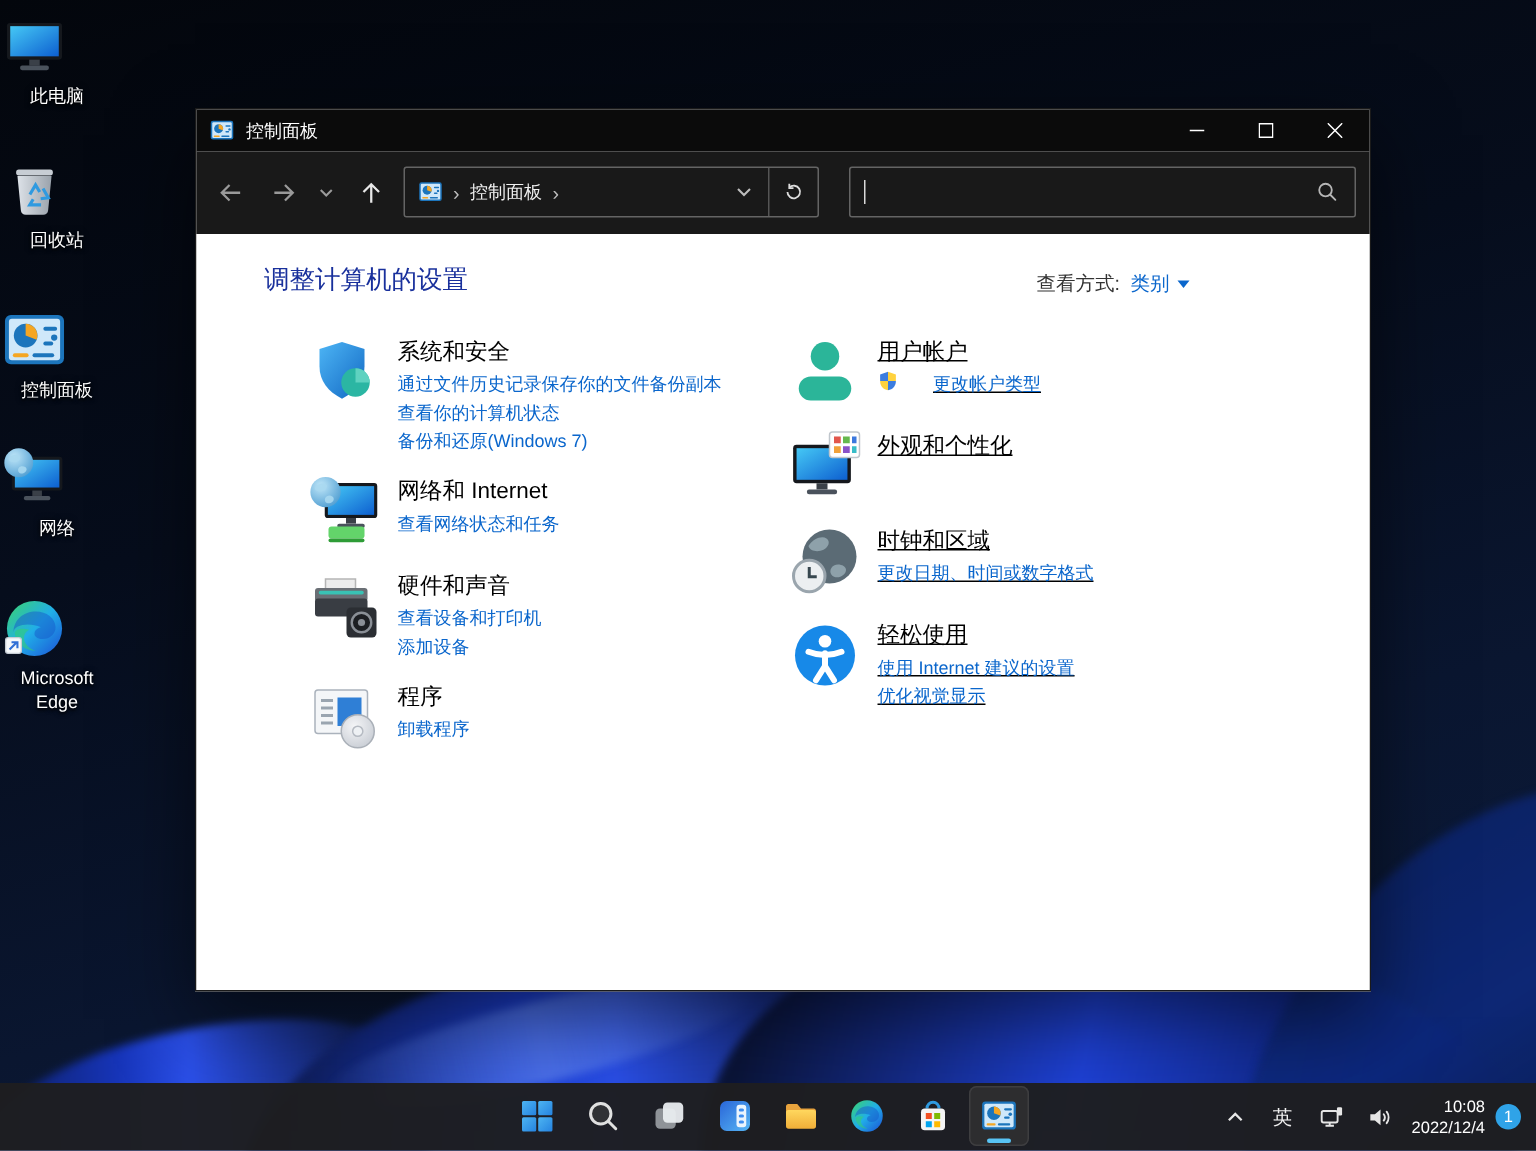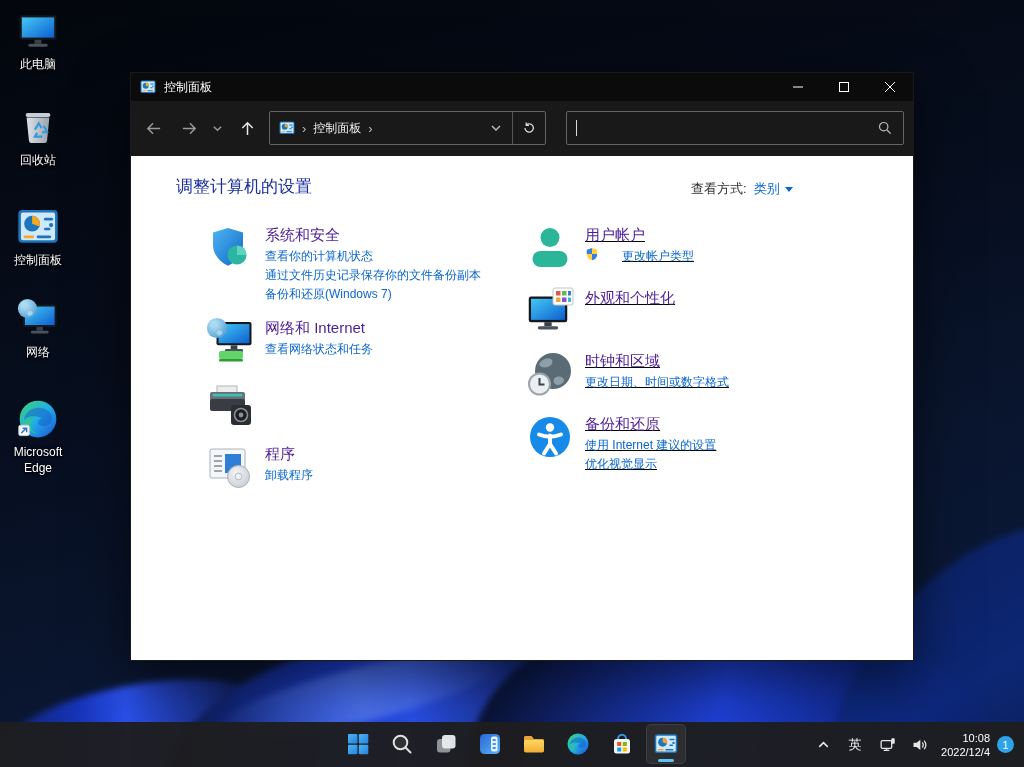--- a/index.html
+++ b/index.html
@@ -17,21 +17,21 @@
   #petal2{left:150px;top:640px;width:470px;height:250px;transform:rotate(-10deg);
     background:linear-gradient(100deg,#0a1438 5%,#1c3fd4 42%,#2a4fe8 55%,#081232 95%);}
   #petal3{left:470px;top:615px;width:540px;height:290px;transform:rotate(7deg);
     background:linear-gradient(95deg,#0a1438 5%,#1e41d6 45%,#0c2070 78%,#060e28 100%);}
   #petal4{left:850px;top:520px;width:400px;height:430px;transform:rotate(28deg);opacity:.85;
     background:linear-gradient(120deg,#0b2060 0%,#0e2a80 35%,#050d24 85%);}
   #petal5{left:210px;top:668px;width:300px;height:54px;transform:rotate(-14deg);opacity:.45;border-radius:50%;
     background:linear-gradient(90deg,rgba(130,170,255,0) 0%,#7fa5ff 50%,rgba(130,170,255,0) 100%);}
   
   .dicon{position:absolute;left:2px;width:72px;z-index:5;display:flex;flex-direction:column;
-    align-items:center;gap:5px;cursor:default;}
+    gap:5px;cursor:default;}
   .dicon svg{width:42px;height:42px;flex:none;}
   .dlabel{color:#fff;font-size:12px;line-height:1.3;text-align:center;
     text-shadow:0 1px 2px rgba(0,0,0,.95),0 0 4px rgba(0,0,0,.8);}
   
   #win{position:absolute;left:130px;top:72px;width:784px;height:589px;z-index:10;
     background:#fff;box-shadow:0 18px 50px rgba(0,0,0,.55);border:1px solid #1a1a1a;box-sizing:border-box;}
   .titlebar{height:28px;background:#0b0b0b;display:flex;align-items:center;}
   .titlebar .app-ic{width:16px;height:16px;margin-left:9px;flex:none;}
   .title-text{color:#ffffff;font-size:12px;margin-left:8px;}
   .win-controls{margin-left:auto;display:flex;height:28px;}
@@ -61,21 +61,21 @@
   .page-heading{position:absolute;left:45px;top:19px;font-size:17px;color:#19309c;}
   .viewby{position:absolute;left:560px;top:24px;font-size:13px;display:flex;align-items:center;}
   .viewby .vb-label{color:#333333;}
   .viewby .vb-value{color:#0a66cc;margin-left:7px;}
   .vb-arrow{width:0;height:0;border-left:4px solid transparent;border-right:4px solid transparent;
     border-top:5px solid #0a66cc;margin-left:5px;}
   .col{position:absolute;top:68px;width:315px;}
   .col-left{left:75px;} .col-right{left:395px;text-decoration:underline;}
   .cat{display:flex;gap:11px;margin-bottom:13px;min-height:50px;}
   .cat-icon{width:48px;height:48px;flex:none;}
-  .cat-title{font-size:15px;color:#4c1d95;line-height:21px;cursor:pointer;}
+  .cat-title{font-size:15px;color:#000000;line-height:21px;cursor:pointer;}
   .cat-links{margin-top:2px;}
   .cat-link{display:block;font-size:12px;color:#0a66cc;line-height:19px;cursor:pointer;}
   .cat-link.with-shield{display:flex;align-items:flex-start;gap:23px;}
   .cat-link .uac{width:14px;height:14px;flex:none;}
   
   #taskbar{position:absolute;left:0;right:0;bottom:0;height:45px;background:rgba(30,30,32,.97);z-index:20;}
   .tb-center{position:absolute;left:50%;top:2px;transform:translateX(-50%);display:flex;gap:4px;}
   .tb-btn{width:40px;height:40px;border-radius:5px;display:flex;align-items:center;justify-content:center;position:relative;}
   .tb-btn svg{width:24px;height:24px;}
   .tb-btn.active{background:#2d2d2f;box-shadow:inset 0 0 0 1px #3e3e40;}
@@ -295,22 +295,22 @@
     <div class="col col-left">
       <div class="cat">
         <svg class="cat-icon" viewBox="0 0 48 48">
           <path d="M22 4l15 4.6v11.8c0 9.4-5.6 16.8-15 21.4-9.4-4.6-15-12-15-21.4V8.6z" fill="url(#shg)"></path>
           <circle cx="31" cy="31" r="9.5" fill="#2bb6a3"></circle>
           <path d="M31 21.5a9.5 9.5 0 0 1 9.5 9.5H31z" fill="#5fd2c0"></path>
         </svg>
         <div class="cat-text">
           <div class="cat-title">系统和安全</div>
           <div class="cat-links">
+            <span class="cat-link">通过文件历史记录保存你的文件备份副本</span>
             <span class="cat-link">查看你的计算机状态</span>
-            <span class="cat-link">通过文件历史记录保存你的文件备份副本</span>
             <span class="cat-link">备份和还原(Windows 7)</span>
           </div>
         </div>
       </div>
 
       <div class="cat">
         <svg class="cat-icon" viewBox="0 0 48 48">
           <use href="#sym-monitor" x="8" y="0" width="40" height="40"></use>
           <rect x="13" y="34" width="24" height="8" rx="2" fill="#63d46a"></rect>
           <rect x="13" y="42" width="24" height="2.5" rx="1.2" fill="#2e9c36"></rect>
@@ -327,20 +327,27 @@
       <div class="cat">
         <svg class="cat-icon" viewBox="0 0 48 48">
           <rect x="11" y="6" width="20" height="8" fill="#ececec" stroke="#b5b5b5"></rect>
           <rect x="4" y="12" width="35" height="9" rx="2" fill="#6a6f75"></rect>
           <rect x="4" y="19" width="35" height="12" rx="2" fill="#393d43"></rect>
           <rect x="6.5" y="13.8" width="30" height="2.6" rx="1.2" fill="#39c2b4"></rect>
           <rect x="25" y="25" width="20" height="20" rx="3" fill="#2b2e33"></rect>
           <circle cx="35" cy="35" r="6.5" fill="#1c1e22" stroke="#8a8f96" stroke-width="1.6"></circle>
           <circle cx="35" cy="35" r="2.4" fill="#8a8f96"></circle>
         </svg>
+        <div class="cat-text">
+          <div class="cat-title">硬件和声音</div>
+          <div class="cat-links">
+            <span class="cat-link">查看设备和打印机</span>
+            <span class="cat-link">添加设备</span>
+          </div>
+        </div>
       </div>
 
       <div class="cat">
         <svg class="cat-icon" viewBox="0 0 48 48">
           <rect x="4" y="6" width="35" height="29" rx="2" fill="#f4f6f8" stroke="#aab2bc"></rect>
           <rect x="8" y="12" width="8" height="2" fill="#9aa5b0"></rect>
           <rect x="8" y="17" width="8" height="2" fill="#9aa5b0"></rect>
           <rect x="8" y="22" width="8" height="2" fill="#9aa5b0"></rect>
           <rect x="8" y="27" width="8" height="2" fill="#9aa5b0"></rect>
           <rect x="19" y="11" width="16" height="19" fill="#2f7fd6"></rect>
@@ -411,21 +418,21 @@
       </div>
 
       <div class="cat">
         <svg class="cat-icon" viewBox="0 0 48 48">
           <circle cx="24" cy="24" r="20" fill="#1789e8"></circle>
           <circle cx="24" cy="14.5" r="4.2" fill="#ffffff"></circle>
           <path d="M13 21.5c7.5 3 14.5 3 22 0" stroke="#ffffff" stroke-width="4" stroke-linecap="round" fill="none"></path>
           <path d="M24 22.5v8.5l-6 9.5M24 31l6 9.5" stroke="#ffffff" stroke-width="4" stroke-linecap="round" fill="none"></path>
         </svg>
         <div class="cat-text">
-          <div class="cat-title">备份和还原</div>
+          <div class="cat-title">轻松使用</div>
           <div class="cat-links">
             <span class="cat-link">使用 Internet 建议的设置</span>
             <span class="cat-link">优化视觉显示</span>
           </div>
         </div>
       </div>
     </div>
   </div>
 </div>
 

